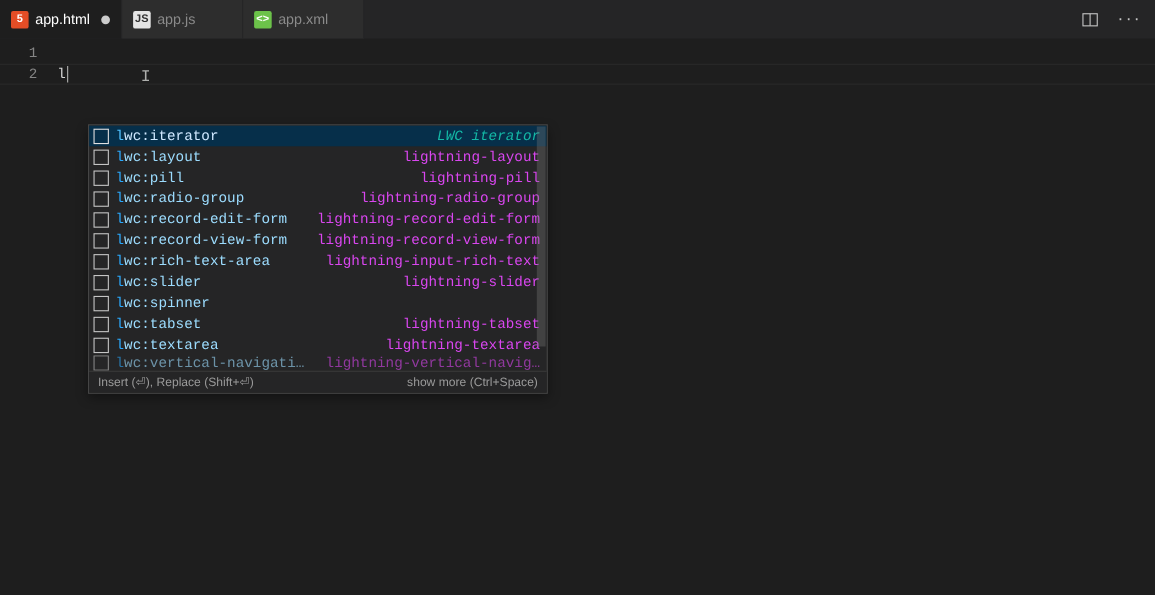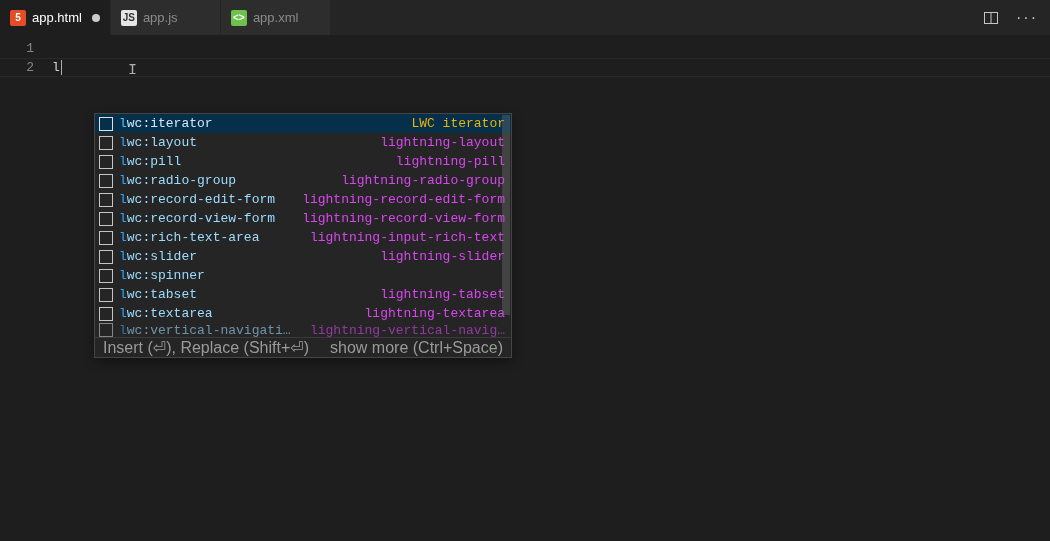--- a/index.html
+++ b/index.html
@@ -103,21 +103,21 @@
     position:absolute;
     left: 76px;
     top: 27px;
     color:#aeafad;
     font-size:15px;
     pointer-events:none;
   }
   
   .suggest {
     position: absolute;
-    left: 94px;
+    left: 80px;
     top: 78px;
     width: 418px;
     background: #252526;
     border: 1px solid #454545;
     box-shadow: 0 4px 10px rgba(0,0,0,0.4);
     font-family: Consolas, "Courier New", monospace;
     font-size: 13px;
   }
   .suggest-list {
     max-height: 250px;
@@ -149,33 +149,33 @@
   .srow .label .match {
     color: #2aaaff;
   }
   .srow .detail {
     margin-left: auto;
     color: #d946ef;
     overflow: hidden;
     text-overflow: ellipsis;
     max-width: 210px;
   }
-  .srow.selected .detail { color:#eab308;}
+  .srow.selected .detail { color:#14b8a6;font-style:italic;}
   .srow.selected .label { color:#cfe8ff;}
   .srow.selected .label .match { color:#4fc1ff;}
   .srow.cutoff { height:14px; opacity:.6; overflow:hidden;}
   .suggest-status {
     height: 20px;
     border-top: 1px solid #3a3a3a;
     display:flex;
     align-items:center;
     justify-content: space-between;
     padding: 0 8px;
     font-family: "Segoe UI", Arial, sans-serif;
-    font-size: 16px;
+    font-size: 11px;
     color: #9a9a9a;
     background:#252526;
   }
   .scrollbar-track {
     position:absolute; right:0; top:0; width:10px; height:100%;
   }
   .scrollbar-thumb {
     position:absolute; right:1px; top:1px; width:8px; height:200px;
     background: rgba(121,121,121,0.35);
   }

